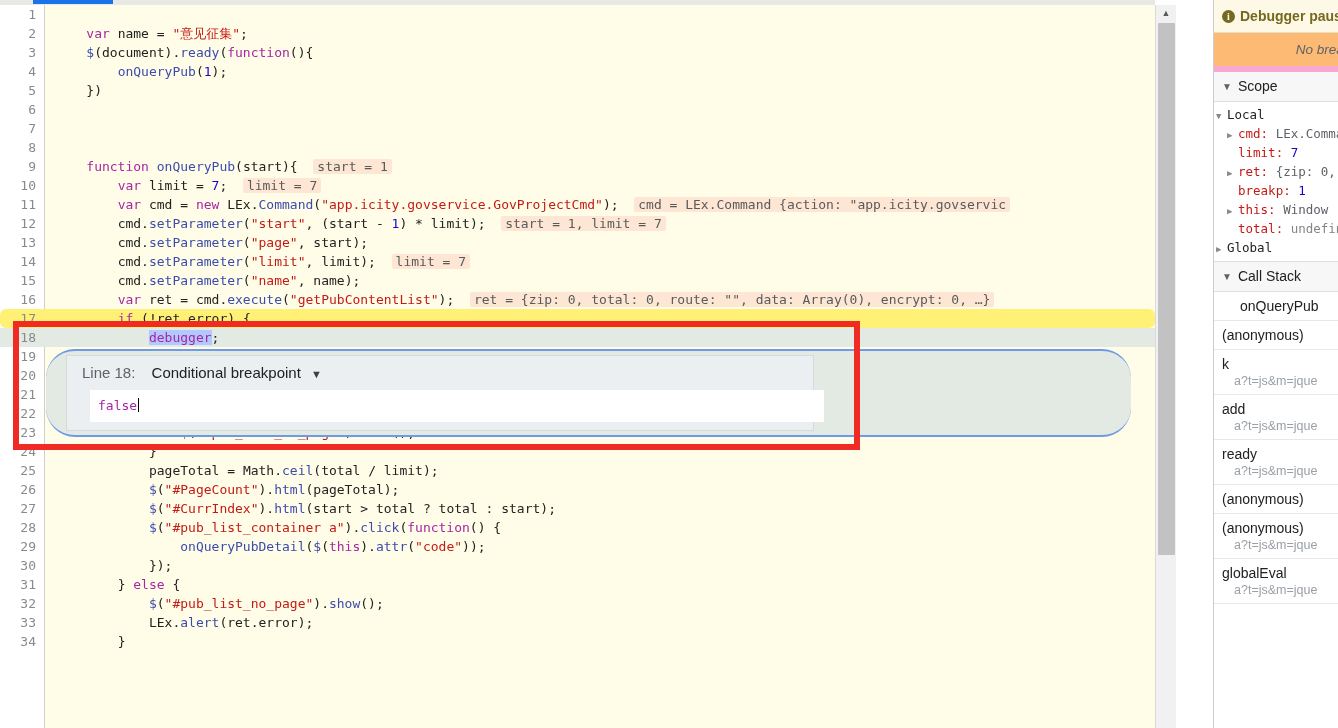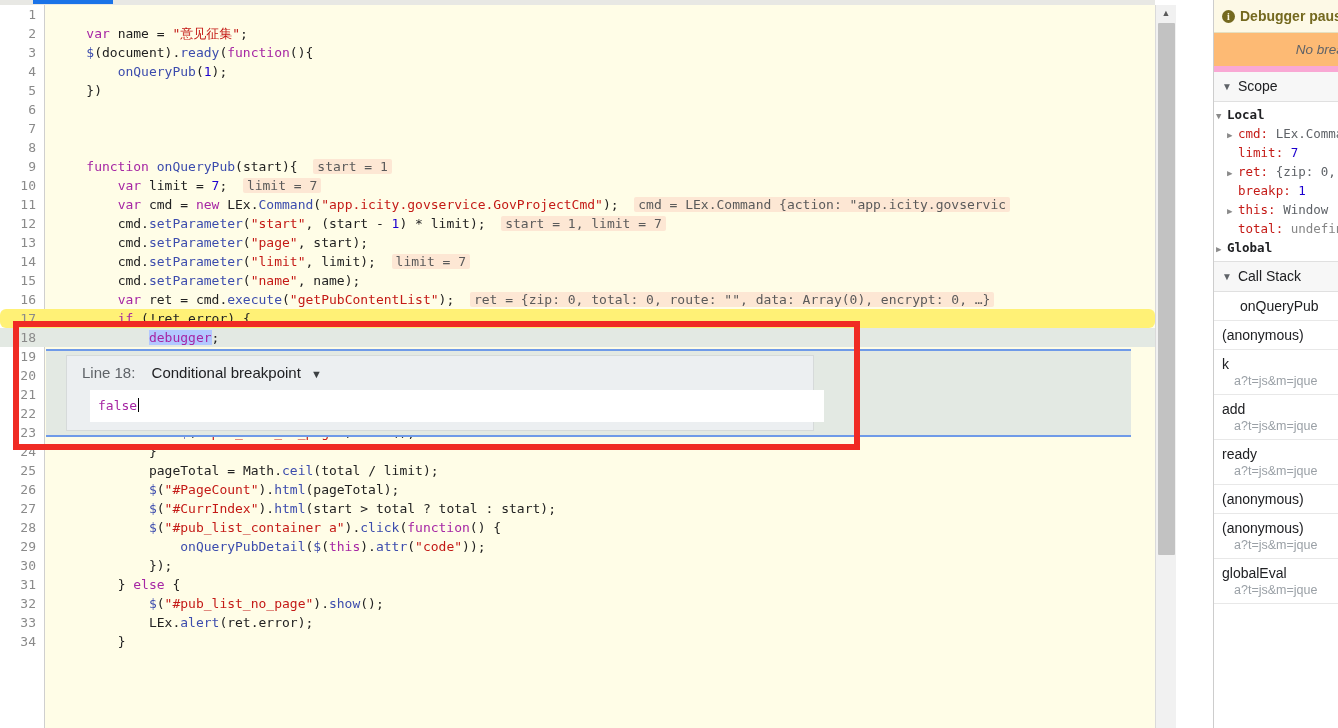--- a/index.html
+++ b/index.html
@@ -97,20 +97,21 @@
   .bp-editor {
     position: absolute;
     left: 46px;
     top: 349px;
     width: 1085px;
     height: 88px;
     background: #e3e9e3;
     border-top: 2px solid #6f9ae8;
     border-bottom: 2px solid #6f9ae8;
     box-sizing: border-box;
+    border-radius: 29px;
   }
   .bp-inner {
     position: absolute;
     left: 20px; top: 4px;
     width: 748px; height: 76px;
     background: #eceff1;
     border: 1px solid #d6dada;
     box-sizing: border-box;
   }
   .bp-head {
@@ -262,21 +263,21 @@
   .scope-row .arrow {
     display: inline-block;
     width: 11px;
     color: #8a8a8a;
     font-size: 9px;
     text-align: left;
   }
   .scope-row.lvl0 { padding-left: 2px; }
   .scope-row.lvl1 { padding-left: 13px; }
   .vname { color: #c41a16; }
-  .vname-dark { color: #202124; font-weight: bold; }
+  .vname-dark { color: #202124; }
   .vval  { color: #1c00cf; }
   .vval-gray { color: #868686; }
   .vobj  { color: #5f6368; }
 
   .cs-item {
     min-height: 28px;
     border-bottom: 1px solid #e8e8e8;
     padding: 5px 4px 5px 8px;
     box-sizing: border-box;
     white-space: nowrap;

